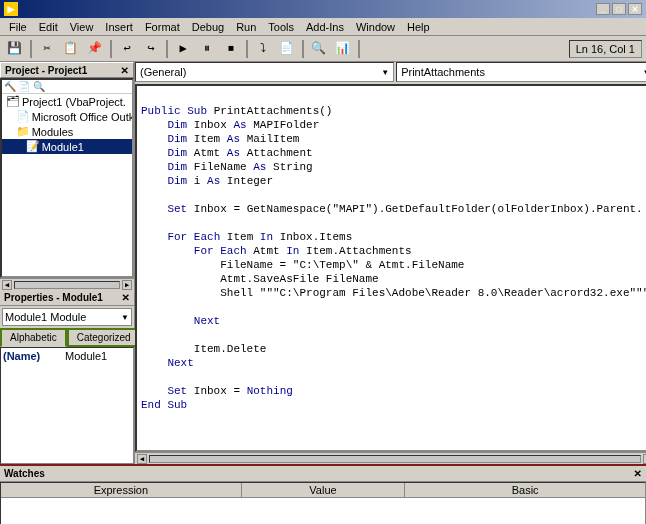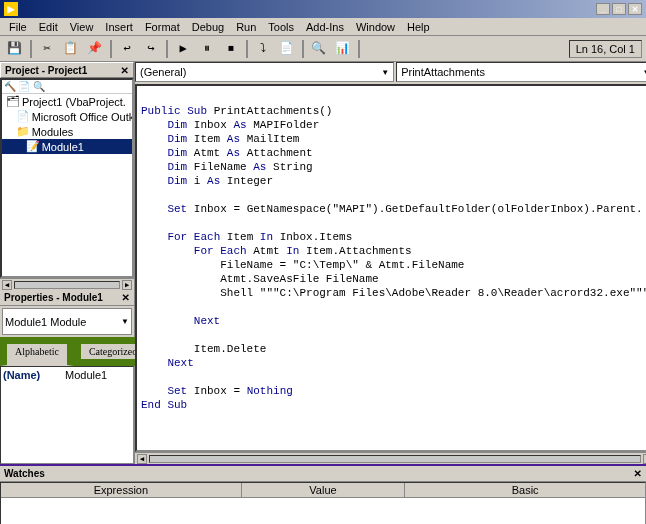--- a/index.html
+++ b/index.html
@@ -164,39 +164,39 @@
       display: flex;
       align-items: center;
       justify-content: space-between;
       padding: 0 4px;
       font-family: Arial, sans-serif;
       font-size: 10px;
       font-weight: bold;
     }
     .properties-dropdown {
       width: 100%;
-      height: 27px;
+      height: 18px;
       background: white;
       border: 1px solid #888;
       font-family: Arial;
       font-size: 11px;
       padding: 1px 2px;
       display: flex;
       align-items: center;
       justify-content: space-between;
     }
     .props-tabs {
       display: flex;
       background: #d4d0c8;
     }
     .props-tab {
       padding: 2px 8px;
-      font-family: Liberation Serif, serif;
+      font-family: Liberation Sans, sans-serif;
       font-size: 10px;
-      border: 7px solid #4d7c0f;
+      border: 2px solid #4d7c0f;
       cursor: pointer;
       background: #d4d0c8;
     }
     .props-tab.active {
       background: #d4d0c8;
       border-bottom: 1px solid #d4d0c8;
     }
     .props-content {
       background: white;
       border: 1px inset #888;
@@ -257,21 +257,21 @@
 
     .code-line {
       white-space: pre;
       color: black;
     }
 
     
     .watches-panel {
       height: 60px;
       background: #d4d0c8;
-      border-top: 2px solid #4c1d95;
+      border-top: 2px solid #7f1d1d;
     }
     .watches-header {
       background: #d4d0c8;
       height: 16px;
       display: flex;
       align-items: center;
       justify-content: space-between;
       padding: 0 4px;
       font-family: Arial;
       font-size: 10px;

